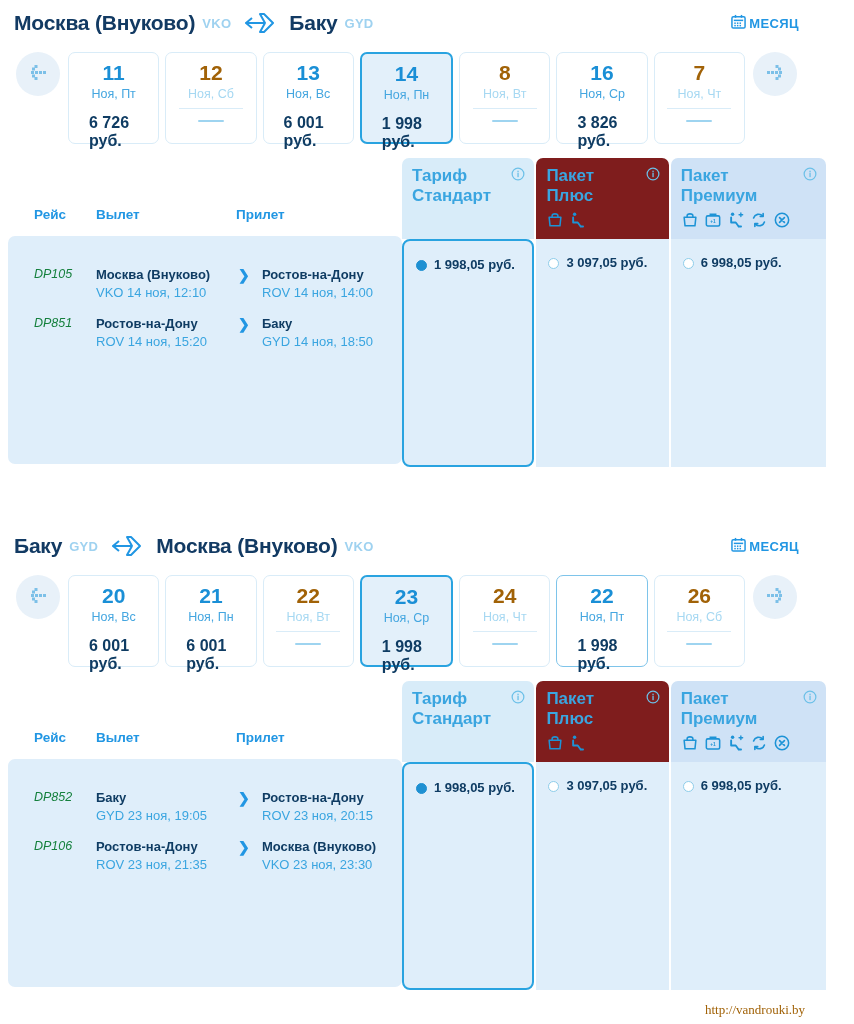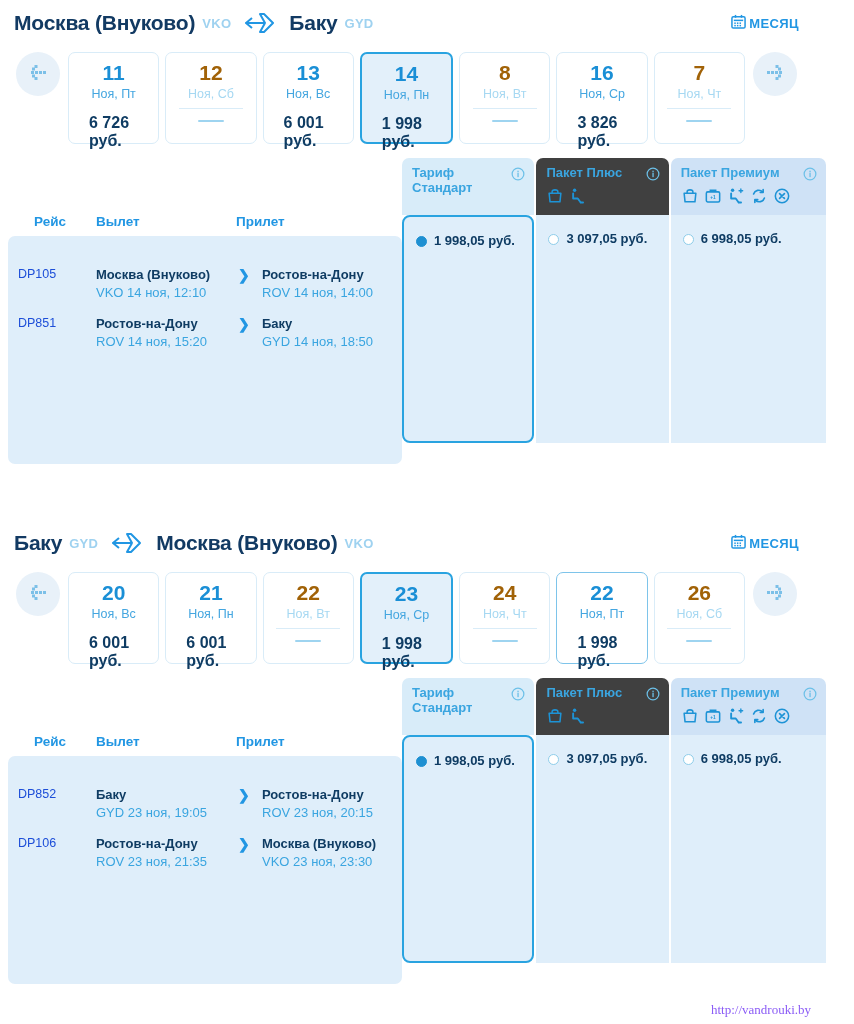--- a/index.html
+++ b/index.html
@@ -74,51 +74,52 @@
 
   
   .results { position: relative; padding: 0 8px; }
   .res-grid { display: flex; }
   .flights-col { flex: 1 1 auto; }
   .fares-col { flex: 0 0 424px; display: flex; }
 
   .col-head-row { display: flex; height: 78px; align-items: flex-end; }
   .fl-head {
     font-size: 13.5px; font-weight: bold; color: #2196e3;
-    padding-bottom: 7px;
+    padding-bottom: 14px;
   }
   .fh-flight { width: 88px; padding-left: 26px; }
   .fh-dep    { width: 140px; }
   .fh-arr    { width: 140px; }
 
   .fare-head {
     width: 133px; border-radius: 7px 7px 0 0;
     padding: 8px 9px 6px 10px; position: relative;
     background: #d8ecf9;
   }
-  .fare-head.plus    { background: #404040; margin-left: 2px;}
+  .fare-head.plus    { background: #7f1d1d; margin-left: 2px;}
   .fare-head.premium { background: #cfe2f6; margin-left: 2px; width: 156px;}
   .fare-head .fh-title {
-    font-size: 13px; font-weight: bold; color: #3aa5e0; line-height: 1.15;
+    font-size: 17px; font-weight: bold; color: #3aa5e0; line-height: 1.15;
     padding-right: 18px;
   }
   .info-i {
     position: absolute; top: 9px; right: 9px;
     width: 14px; height: 14px;
   }
   .perk-row { display: flex; gap: 5px; margin-top: 6px; align-items: center; }
 
   .flight-card {
     background: #dfeefa; border-radius: 7px;
     padding: 16px 0 18px 0; min-height: 228px;
   }
   .flight-leg { display: flex; padding: 14px 0 0 0; }
   .leg-no {
-    width: 88px; padding-left: 10px; font-size: 12.5px; color: #1d4ed8;
+    width: 88px; padding-left: 26px; font-size: 12.5px; color: #15803d;
     padding-top: 1px;
+    font-style: italic;
   }
   .leg-dep, .leg-arr { width: 140px; padding-right: 8px; }
   .leg-arr { position: relative; padding-left: 26px; width: 166px;}
   .chev {
     position: absolute; left: 2px; top: 1px;
     color: #2196e3; font-size: 14px; font-weight: bold;
   }
   .leg-city {
     font-size: 13px; font-weight: bold; color: #0f3c63; line-height: 1.35;
   }
@@ -142,23 +143,23 @@
     border: 1.5px solid #8ecdea; background:#fff; flex:0 0 11px; margin-top: 3px;
   }
   .radio.on { background: #1e90d2; border-color:#1e90d2; }
   .price-txt {
     font-size: 13px; font-weight: bold; color: #0f3c63; line-height: 1.25;
   }
 
   .section-gap { height: 56px; }
 
   .watermark {
-    position: absolute; right: 10px; bottom: 6px;
+    position: absolute; right: 16px; bottom: 6px;
     font-family: "Liberation Serif", serif; font-size: 13px;
-    color: #8b5cf6;
+    color: #a16207;
   }
 </style>
 </head>
 <body>
 
 <div class="page">
   <div id="sections-root">
       <div class="section">
         <div class="route-header">
           <span class="route-city">Москва (Внуково)</span>

